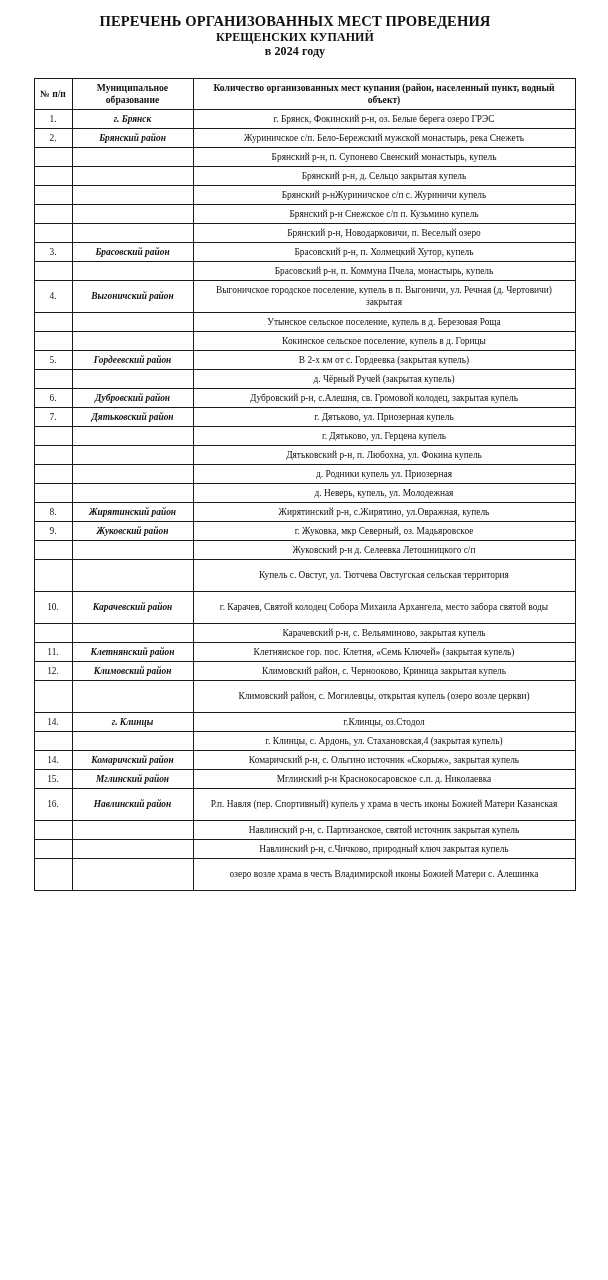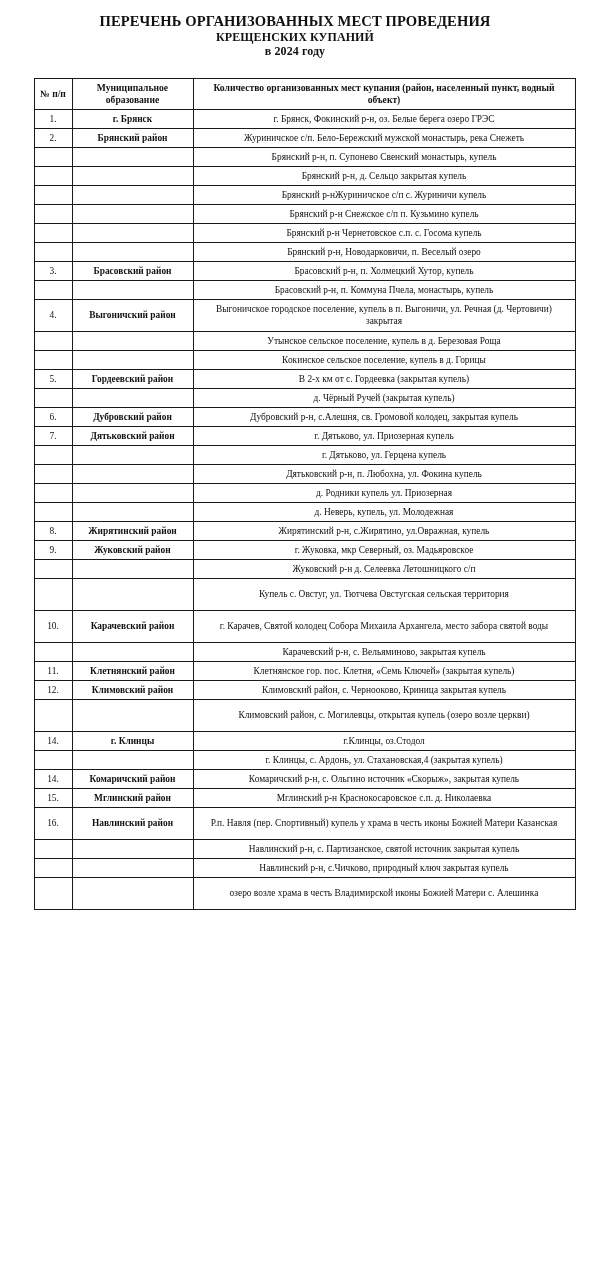--- a/index.html
+++ b/index.html
@@ -71,20 +71,21 @@
     line-height: 1.3;
   }
   td.num {
     font-size: 9.4px;
     font-weight: normal;
   }
   td.mun {
     font-weight: bold;
     font-size: 9.6px;
     line-height: 1.3;
+    font-style: italic;
   }
   td.place {
     font-weight: normal;
     text-align: center;
     font-size: 9.5px;
     line-height: 1.3;
     padding-left: 6px;
     padding-right: 6px;
   }
   tr.r-h1 td { height: 19px; }
@@ -142,25 +143,20 @@
             <td class="place">Брянский р-нЖуриничское с/п с. Журиничи купель</td>
           </tr>
           <tr class="r-h1">
             <td class="num"></td>
             <td class="mun"></td>
             <td class="place">Брянский р-н Снежское с/п п. Кузьмино купель</td>
           </tr>
           <tr class="r-h1">
             <td class="num"></td>
             <td class="mun"></td>
-            <td class="place">Брянский р-н Чернетовское с.п. с. Госома купель</td>
-          </tr>
-          <tr class="r-h1">
-            <td class="num"></td>
-            <td class="mun"></td>
             <td class="place">Брянский р-н, Новодарковичи, п. Веселый озеро</td>
           </tr>
           <tr class="r-h1">
             <td class="num">3.</td>
             <td class="mun">Брасовский район</td>
             <td class="place">Брасовский р-н, п. Холмецкий Хутор, купель</td>
           </tr>
           <tr class="r-h1">
             <td class="num"></td>
             <td class="mun"></td>

